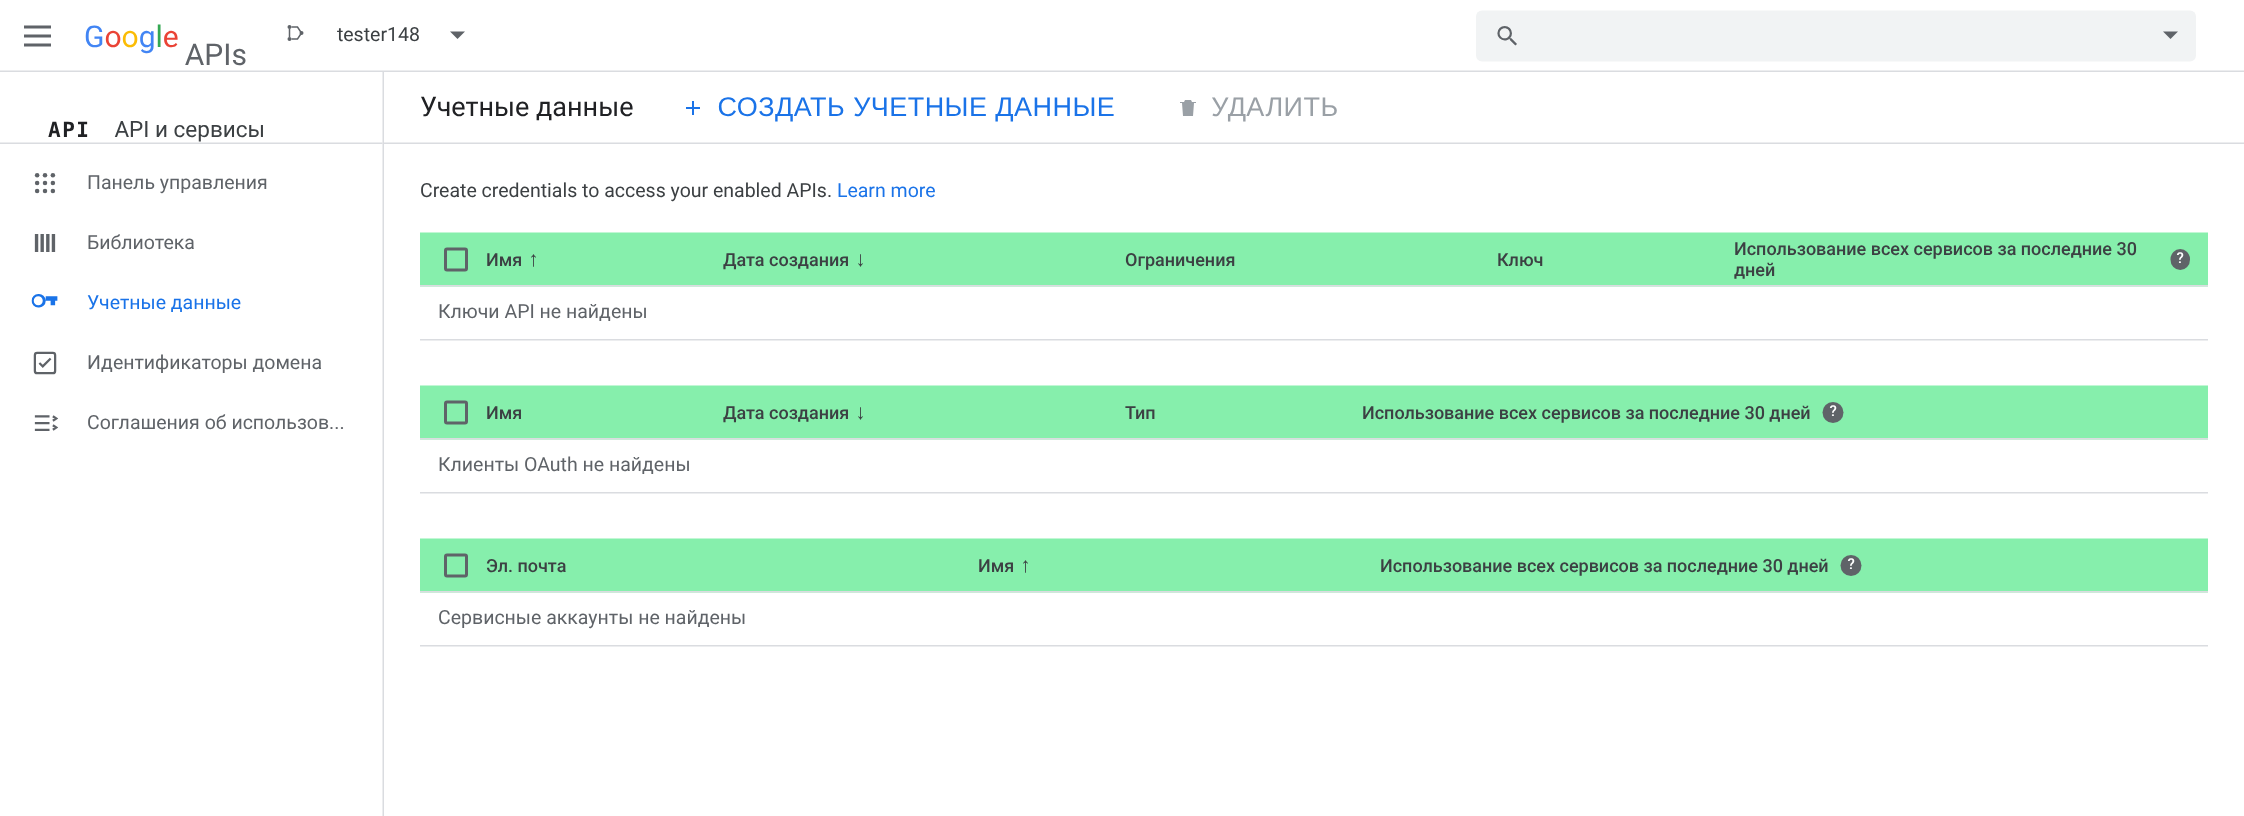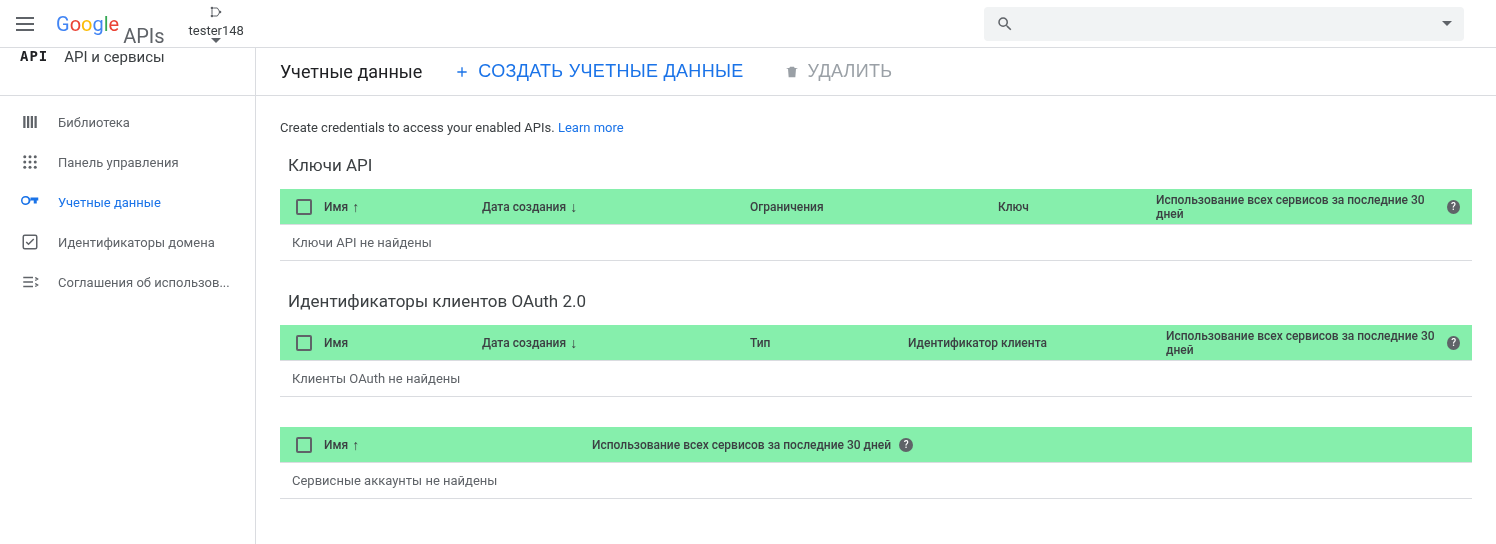--- a/index.html
+++ b/index.html
@@ -21,42 +21,42 @@
     display: flex; flex-direction: column; justify-content: center; gap: 4px;
     cursor: pointer;
     margin-right: 16px;
   }
   .hamburger span { display:block; height:2px; background:#5f6368; width:18px; }
   .logo { display:flex; align-items:center; font-size:20px; margin-right:16px; }
   .logo .g1{color:#4285F4;} .logo .g2{color:#EA4335;} .logo .g3{color:#FBBC05;}
   .logo .g4{color:#4285F4;} .logo .g5{color:#34A853;} .logo .g6{color:#EA4335;}
   .logo .apis{color:#5f6368; margin-left:4px; font-weight:400;margin-top:24px;}
   .project-picker {
-    display:flex; align-items:center; gap:0; cursor:pointer;
-    padding:4px 8px; border-radius:4px;flex-direction:column;
+    display:flex; align-items:center; gap:20px; cursor:pointer;
+    padding:4px 8px; border-radius:4px;
   }
   .project-picker .p-icon{font-size:14px; color:#5f6368;}
   .project-name{font-size:13px; color:#3c4043;}
   .caret{width:0;height:0;border-left:5px solid transparent;border-right:5px solid transparent;border-top:5px solid #5f6368;}
   .topbar-spacer{flex:1;}
   .searchbar{
     width:480px; height:34px; background:#f1f3f4; border-radius:4px;
     display:flex; align-items:center; padding:0 12px; gap:10px;
     margin-right:16px;
   }
   .searchbar svg{fill:#5f6368;}
   .searchbar input{border:none;background:transparent;outline:none;flex:1;font-size:14px;}
   .searchbar .caret-right{margin-left:auto;}
   .layout{display:flex;}
   .sidebar{
     width:256px; border-right:1px solid #dadce0; min-height:calc(100vh - 48px);
     padding-top:0;
   }
   .section-header{
-    height:48px; display:flex; align-items:flex-start; padding:0 20px;
+    height:48px; display:flex; align-items:flex-end; padding:0 32px;
     border-bottom:1px solid #dadce0; gap:16px;
   }
   .section-header .api-mark{
     font-family:monospace; font-weight:700; letter-spacing:1px; font-size:14px;
   }
   .section-title{font-size:15px; color:#3c4043;}
   .nav{padding-top:6px;}
   .nav-item{
     height:40px; display:flex; align-items:center; gap:18px;
     padding:0 20px; cursor:pointer; font-size:13px; color:#5f6368;
@@ -170,43 +170,43 @@
 
   <div class="sidebar">
     <div class="section-header">
       <span class="api-mark">API</span>
       <span class="section-title">API и сервисы</span>
     </div>
     <div class="nav">
       <div class="nav-item">
         <span class="nav-icon">
             <svg viewBox="0 0 24 24">
-              <rect x="3" y="4" width="3" height="16"></rect>
-              <rect x="8" y="4" width="3" height="16"></rect>
-              <rect x="13" y="4" width="3" height="16"></rect>
-              <rect x="18" y="4" width="3" height="16"></rect>
-            </svg>
-          </span>
-        <span class="nav-label">Библиотека</span>
-      </div>
-      <div class="nav-item">
-        <span class="nav-icon">
-            <svg viewBox="0 0 24 24">
               <circle cx="5" cy="5" r="2"></circle>
               <circle cx="12" cy="5" r="2"></circle>
               <circle cx="19" cy="5" r="2"></circle>
               <circle cx="5" cy="12" r="2"></circle>
               <circle cx="12" cy="12" r="2"></circle>
               <circle cx="19" cy="12" r="2"></circle>
               <circle cx="5" cy="19" r="2"></circle>
               <circle cx="12" cy="19" r="2"></circle>
               <circle cx="19" cy="19" r="2"></circle>
             </svg>
           </span>
         <span class="nav-label">Панель управления</span>
+      </div>
+      <div class="nav-item">
+        <span class="nav-icon">
+            <svg viewBox="0 0 24 24">
+              <rect x="3" y="4" width="3" height="16"></rect>
+              <rect x="8" y="4" width="3" height="16"></rect>
+              <rect x="13" y="4" width="3" height="16"></rect>
+              <rect x="18" y="4" width="3" height="16"></rect>
+            </svg>
+          </span>
+        <span class="nav-label">Библиотека</span>
       </div>
       <div class="nav-item active">
         <span class="nav-icon">
             <svg viewBox="0 0 24 24">
               <path d="M12.65 10A6 6 0 006 4a6 6 0 100 12 6 6 0 006.65-6H17v4h4v-4h2v-4H12.65zM6 14a4 4 0 110-8 4 4 0 010 8z"></path>
             </svg>
           </span>
         <span class="nav-label">Учетные данные</span>
       </div>
       <div class="nav-item">
@@ -245,21 +245,20 @@
         <span>Удалить</span>
       </button>
     </div>
 
     <div class="content">
       <div class="intro">
         <span>Create credentials to access your enabled APIs. </span><a href="#">Learn more</a>
       </div>
 
       <div class="section">
-        <h3 class="sect-title">Ключи API</h3>
         <div class="table">
           <div class="thead">
             <span class="chk">
                 <span class="chkbox"></span>
               </span>
             <span class="th api-name">
                 <span>Имя</span>
                 <span class="sort-arrow">↑</span>
               </span>
             <span class="th api-date">
@@ -271,48 +270,47 @@
             <span class="th api-usage">
                 <span>Использование всех сервисов за последние 30 дней</span>
                 <span class="help-icon">?</span>
               </span>
           </div>
           <div class="empty-row">Ключи API не найдены</div>
         </div>
       </div>
 
       <div class="section">
-        <h3 class="sect-title">Идентификаторы клиентов OAuth 2.0</h3>
         <div class="table">
           <div class="thead">
             <span class="chk">
                 <span class="chkbox"></span>
               </span>
             <span class="th oa-name">Имя</span>
             <span class="th oa-date">
                 <span>Дата создания</span>
                 <span class="sort-arrow">↓</span>
               </span>
             <span class="th oa-type">Тип</span>
-            <span class="th oa-client">Идентификатор клиента</span>
             <span class="th oa-usage">
                 <span>Использование всех сервисов за последние 30 дней</span>
                 <span class="help-icon">?</span>
               </span>
           </div>
           <div class="empty-row">Клиенты OAuth не найдены</div>
         </div>
       </div>
 
       <div class="section">
         <div class="table">
           <div class="thead">
             <span class="chk">
                 <span class="chkbox"></span>
               </span>
+            <span class="th sa-email">Эл. почта</span>
             <span class="th sa-name">
                 <span>Имя</span>
                 <span class="sort-arrow">↑</span>
               </span>
             <span class="th sa-usage">
                 <span>Использование всех сервисов за последние 30 дней</span>
                 <span class="help-icon">?</span>
               </span>
           </div>
           <div class="empty-row">Сервисные аккаунты не найдены</div>

